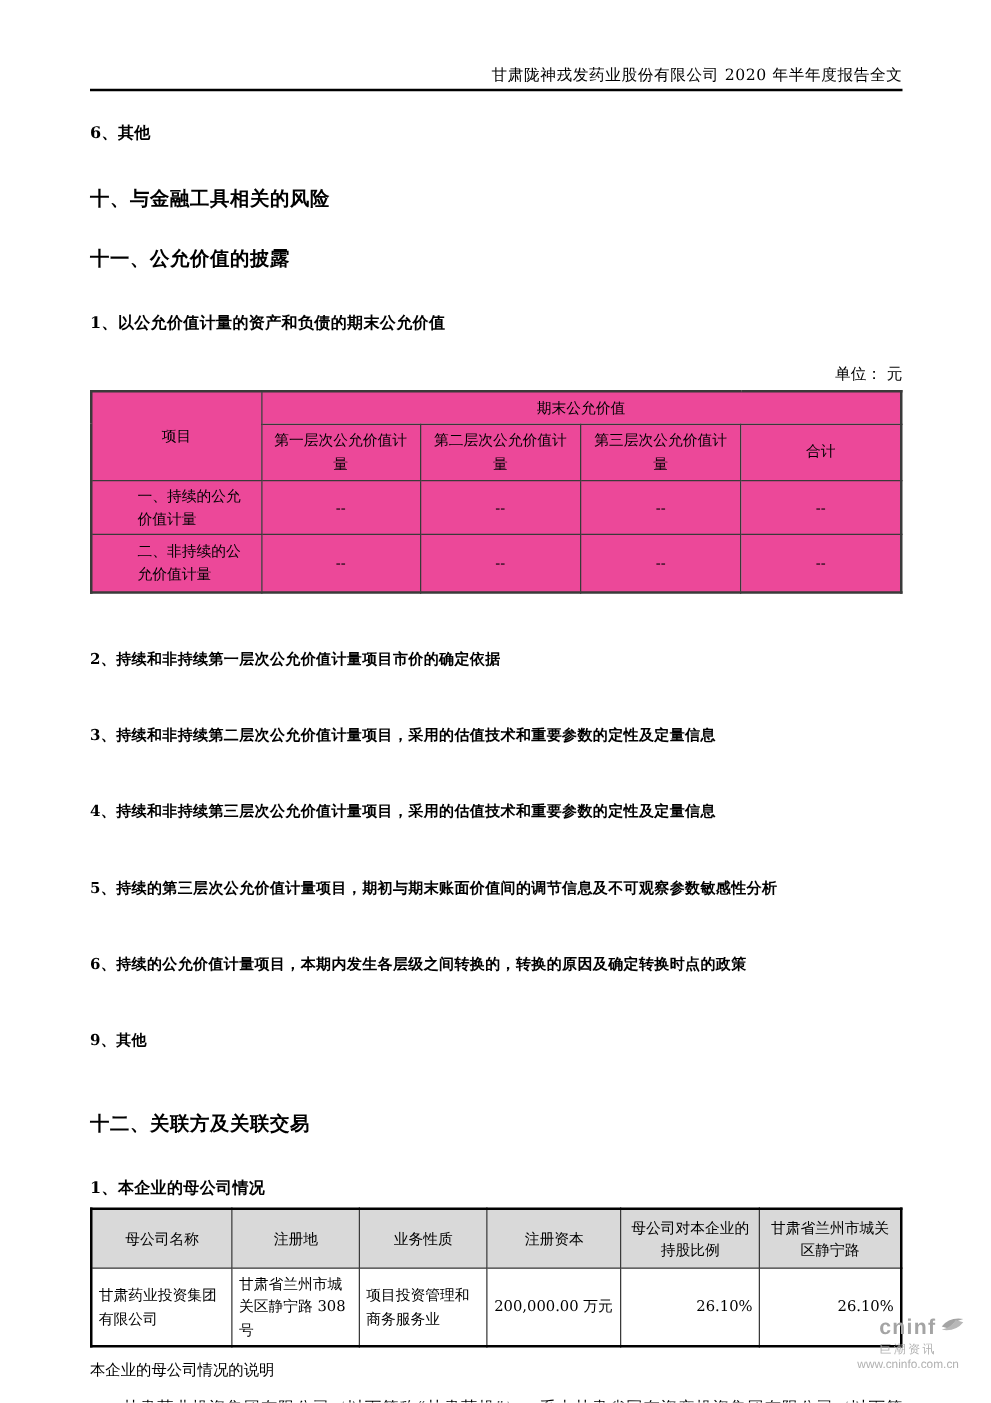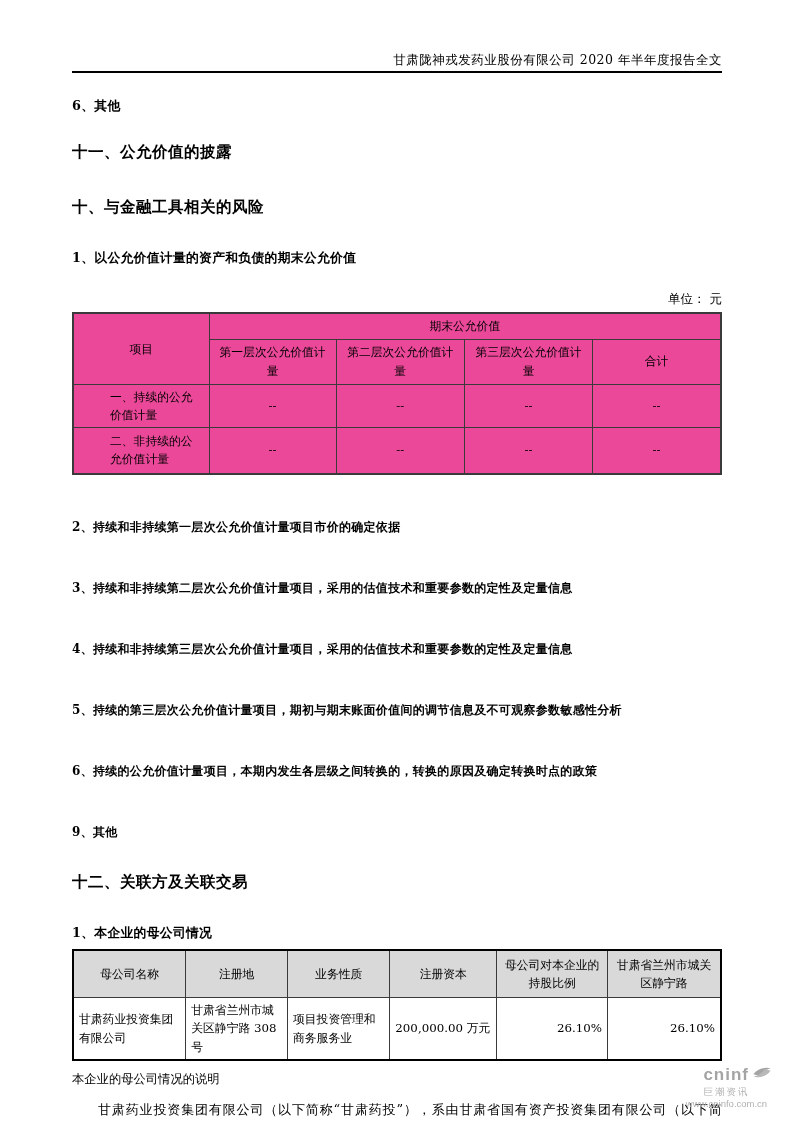--- a/index.html
+++ b/index.html
@@ -88,39 +88,39 @@
   .parent-table td { height: 48px; background: #ffffff; }
   .parent-table td.al { text-align: left; }
   .parent-table td.ar { text-align: right; }
   
   .num-item {
     font-weight: bold;
     font-size: 12px;
     letter-spacing: 0.3px;
     margin-top: 44px;
   }
-  .mt-h12 { margin-top: 31px; }
+  .mt-h12 { margin-top: 48px; }
   .mt-h12-1 { margin-top: 32px; }
   .note-label {
     margin-top: 10px;
     font-size: 12.3px;
   }
   .body-paragraph {
     margin-top: 9px;
     font-size: 13px;
     line-height: 2.0;
     text-align: justify;
     text-indent: 2em;
     letter-spacing: 0.2px;
   }
   
   .cninfo-logo {
     position: absolute;
     right: 14px;
-    bottom: 12px;
+    bottom: 24px;
     width: 105px;
     text-align: center;
     color: #a9a9a9;
     font-family: "Liberation Sans", sans-serif;
     line-height: 1.15;
   }
   .cninfo-top {
     display: flex;
     align-items: center;
     justify-content: flex-end;
@@ -148,22 +148,22 @@
 </head>
 <body>
 
 <div class="page">
   <div class="content">
 
     <div class="report-header">甘肃陇神戎发药业股份有限公司 2020 年半年度报告全文</div>
     <hr class="header-rule">
 
     <div class="sub-heading mt-item6">6、其他</div>
+    <div class="big-heading mt-h10">十、与金融工具相关的风险</div>
     <div class="big-heading mt-h11">十一、公允价值的披露</div>
-    <div class="big-heading mt-h10">十、与金融工具相关的风险</div>
     <div class="sub-heading mt-h11-1">1、以公允价值计量的资产和负债的期末公允价值</div>
 
     <div class="unit-label">单位： 元</div>
 
     <table class="fv-table">
       <colgroup>
         <col style="width:21%">
           <col style="width:19.6%">
           <col style="width:19.8%">
           <col style="width:19.8%">

